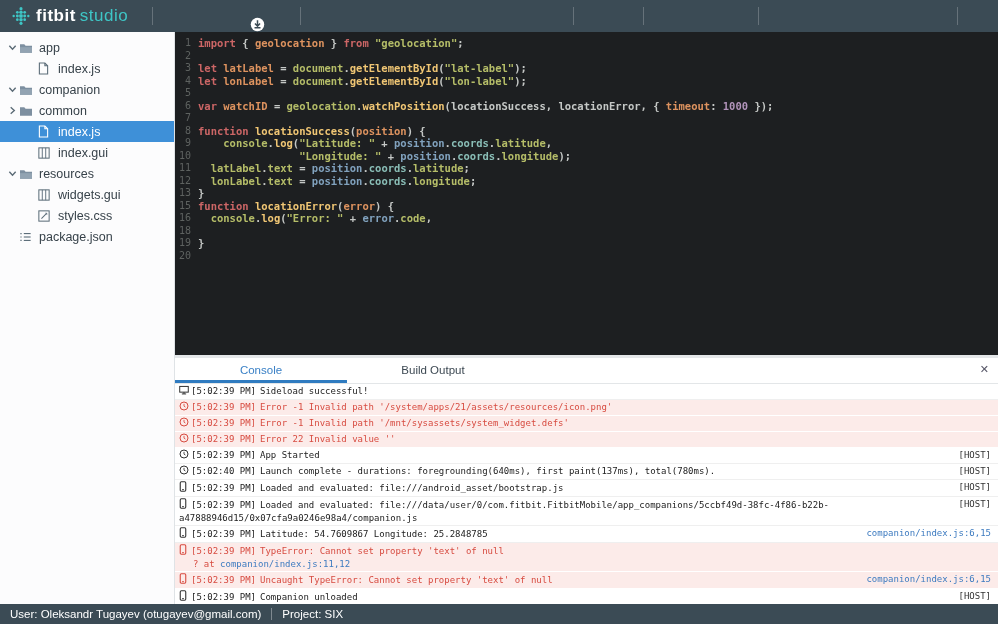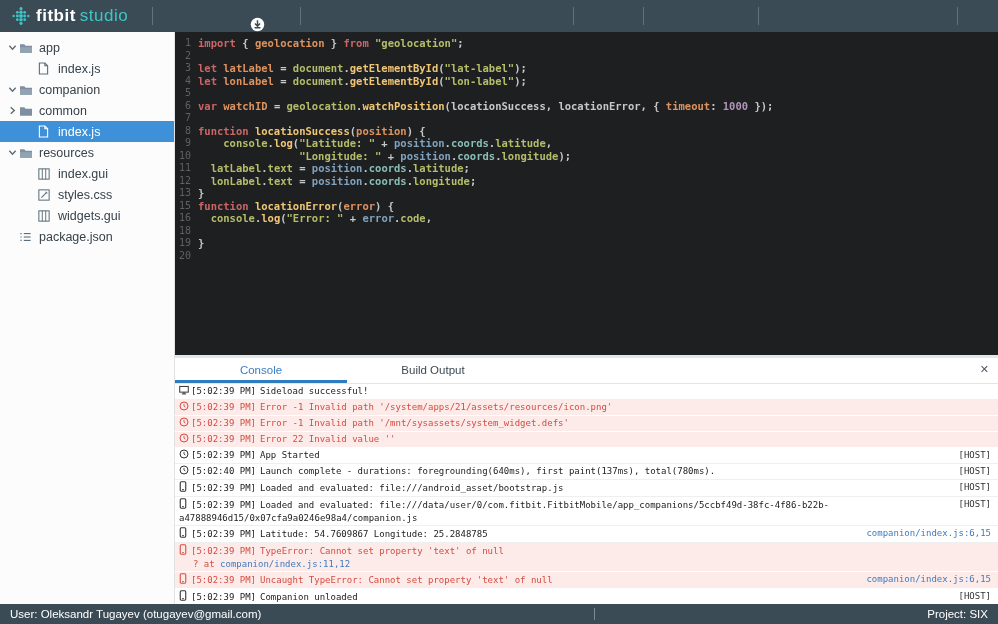--- a/index.html
+++ b/index.html
@@ -64,21 +64,21 @@
   .console-row.error { background: #fcebe9; color: #d74b40; border-bottom-color: #fff; }
   .console-row.error .cicon { color: #d74b40; }
   .c-time { margin-right: 4px; }
   .c-right { position: absolute; right: 7px; top: 1px; }
   .c-right.host { color: #333; }
   .c-right.link { color: #3d7bc0; cursor: pointer; }
   .c-sub { padding-left: 14px; }
   .c-sub .sub-link { color: #3d7bc0; cursor: pointer; }
 
   
-  .statusbar { height: 20px; flex: 0 0 20px; background: #3b4b55; color: #fff; display: flex; align-items: center; justify-content: space-between; font-size: 11.5px; }
+  .statusbar { height: 20px; flex: 0 0 20px; background: #3b4b55; color: #fff; display: flex; align-items: center; justify-content: flex-start; font-size: 11.5px; }
   .sb-item { padding: 0 10px; white-space: nowrap; }
   .sb-divider { width: 1px; height: 12px; background: rgba(255,255,255,.35); }
 </style>
 </head>
 <body>
 
 <div class="app">
 
   <div class="topbar">
     <div class="logo">
@@ -248,20 +248,31 @@
         <div class="tree-row selected" style="padding-left: 25px;">
           <span class="chev"></span>
           <span class="ticon">
             <svg width="11" height="13" viewBox="0 0 12 14">
               <path d="M1.5 1h6l3 3v9h-9z" fill="none" stroke="currentColor" stroke-width="1.2"></path>
               <path d="M7.5 1v3h3" fill="none" stroke="currentColor" stroke-width="1.2"></path>
             </svg>
           </span>
           <span class="tlabel">index.js</span>
         </div>
+        <div class="tree-row" style="padding-left: 25px;">
+          <span class="chev"></span>
+          <span class="ticon">
+            <svg width="12" height="12" viewBox="0 0 14 14">
+              <rect x="1" y="1" width="12" height="12" fill="none" stroke="currentColor" stroke-width="1.2"></rect>
+              <line x1="5" y1="1" x2="5" y2="13" stroke="currentColor" stroke-width="1.1"></line>
+              <line x1="9" y1="1" x2="9" y2="13" stroke="currentColor" stroke-width="1.1"></line>
+            </svg>
+          </span>
+          <span class="tlabel">index.gui</span>
+        </div>
         <div class="tree-row" style="padding-left: 6px;">
           <span class="chev">
             <svg width="9" height="9" viewBox="0 0 10 10">
               <path d="M1.5 3 L5 7 L8.5 3" fill="none" stroke="currentColor" stroke-width="1.5"></path>
             </svg>
           </span>
           <span class="ticon">
             <svg width="14" height="12" viewBox="0 0 16 14">
               <path d="M1 2.5h5l1.5 2H15v8H1z" fill="#7d8fa0"></path>
               <path d="M1 6h14v6.5H1z" fill="#92a3b2"></path>
@@ -271,42 +282,31 @@
         </div>
         <div class="tree-row" style="padding-left: 25px;">
           <span class="chev"></span>
           <span class="ticon">
             <svg width="12" height="12" viewBox="0 0 14 14">
               <rect x="1" y="1" width="12" height="12" fill="none" stroke="currentColor" stroke-width="1.2"></rect>
               <line x1="5" y1="1" x2="5" y2="13" stroke="currentColor" stroke-width="1.1"></line>
               <line x1="9" y1="1" x2="9" y2="13" stroke="currentColor" stroke-width="1.1"></line>
             </svg>
           </span>
-          <span class="tlabel">index.gui</span>
+          <span class="tlabel">widgets.gui</span>
         </div>
         <div class="tree-row" style="padding-left: 25px;">
           <span class="chev"></span>
           <span class="ticon">
             <svg width="12" height="12" viewBox="0 0 14 14">
               <rect x="1" y="1" width="12" height="12" fill="none" stroke="currentColor" stroke-width="1.2"></rect>
               <path d="M4 10 L10 4 M9 3.2l1.8 1.8" stroke="currentColor" stroke-width="1.2" fill="none"></path>
             </svg>
           </span>
           <span class="tlabel">styles.css</span>
-        </div>
-        <div class="tree-row" style="padding-left: 25px;">
-          <span class="chev"></span>
-          <span class="ticon">
-            <svg width="12" height="12" viewBox="0 0 14 14">
-              <rect x="1" y="1" width="12" height="12" fill="none" stroke="currentColor" stroke-width="1.2"></rect>
-              <line x1="5" y1="1" x2="5" y2="13" stroke="currentColor" stroke-width="1.1"></line>
-              <line x1="9" y1="1" x2="9" y2="13" stroke="currentColor" stroke-width="1.1"></line>
-            </svg>
-          </span>
-          <span class="tlabel">widgets.gui</span>
         </div>
         <div class="tree-row" style="padding-left: 6px;">
           <span class="chev"></span>
           <span class="ticon">
             <svg width="13" height="12" viewBox="0 0 14 14">
               <g stroke="currentColor" stroke-width="1.3">
                 <line x1="1" y1="3" x2="2.5" y2="3"></line>
                 <line x1="5" y1="3" x2="13" y2="3"></line>
                 <line x1="1" y1="7" x2="2.5" y2="7"></line>
                 <line x1="5" y1="7" x2="13" y2="7"></line>

